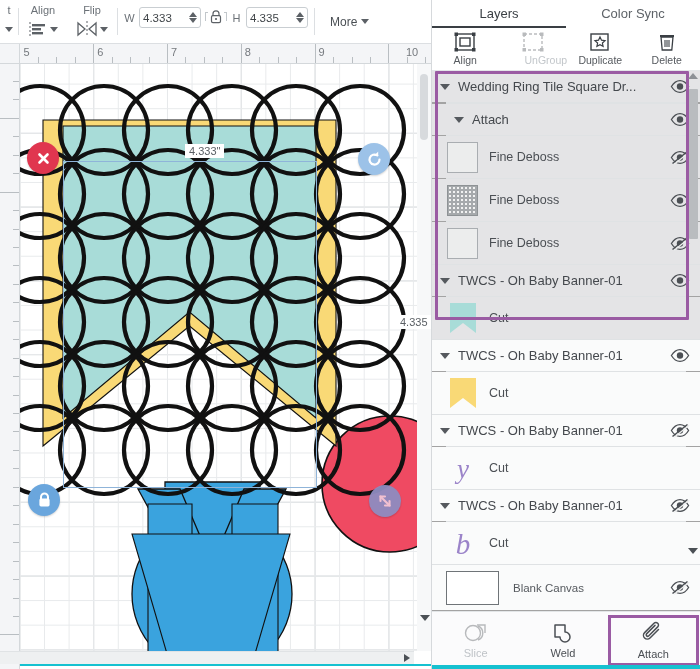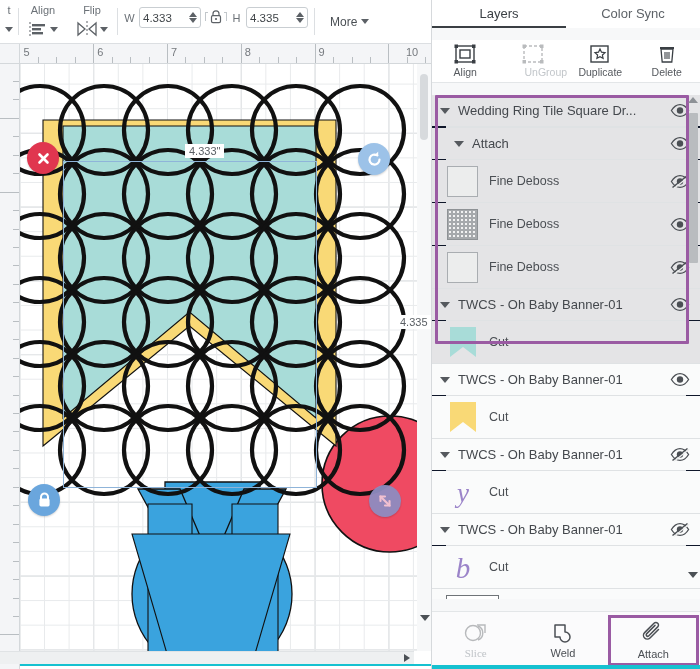--- a/index.html
+++ b/index.html
@@ -156,21 +156,21 @@
   }
   .bottom-bar {
     position: absolute; left: 0; bottom: 0; width: 431px; height: 5px;
     background: #ffffff; border-top: 2px solid #16c1d0;
   }
 
   
   .panel {
     position: absolute; left: 431px; top: 0; width: 269px; height: 669px;
     background: #f7f8f9; border-left: 1px solid #d6d9dc;
-    display: flex; flex-direction: column; gap: 12px;
+    display: flex; flex-direction: column;
   }
   .tabs { display: flex; height: 28px; background: #fff; }
   .tab {
     flex: 1; display: flex; align-items: center; justify-content: center;
     font-size: 13px; color: #5e6368; border-bottom: 2px solid transparent;
   }
   .tab.active { color: #3a3f44; border-bottom-color: #3a3f44; }
 
   .actions {
     display: flex; height: 43px; background: #fff;
@@ -179,21 +179,21 @@
   .action {
     flex: 1; display: flex; flex-direction: column; align-items: center;
     justify-content: center; gap: 2px;
   }
   .action .alabel { font-size: 10.5px; color: #55595e; }
   .action.disabled .alabel { color: #c2c6ca; margin-left: 26px; }
   .action.disabled svg { opacity: .35; }
 
   .layers-scroll {
     flex: 1; position: relative; overflow: hidden;
-    background: #0f172a;
+    background: #a3a3a3;
   }
   .sel-frame {
     position: absolute; left: 3px; top: 0px; width: 254px; height: 249px;
     border: 3px solid #9a5ba3; z-index: 5; pointer-events: none;
     border-radius: 1px;
   }
   .lyr-list { position: relative; }
   .grp-head {
     display: flex; align-items: center; height: 31px; padding: 0 10px 0 8px;
     gap: 8px;
@@ -254,21 +254,21 @@
 
   .ops {
     display: flex; height: 58px; background: #fbfbfc;
     border-top: 1px solid #e3e6e8; align-items: stretch;
   }
   .op {
     flex: 1; display: flex; flex-direction: column; align-items: center;
     justify-content: center; gap: 3px; position: relative; margin: 3px 1px;
   }
   .op .olabel { font-size: 11px; color: #4b4f54; }
-  .op.disabled .olabel { color: #bfc3c7; font-family: Liberation Serif, serif; }
+  .op.disabled .olabel { color: #bfc3c7; }
   .op.disabled svg { opacity: .38; }
   .op.highlight { border: 3px solid #9a5ba3; }
   .teal-foot {
     position: absolute; left: 0; bottom: 0; width: 269px; height: 4px;
     background: #16c1d0;
   }
   svg { display: block; }
 </style>
 </head>
 <body>

